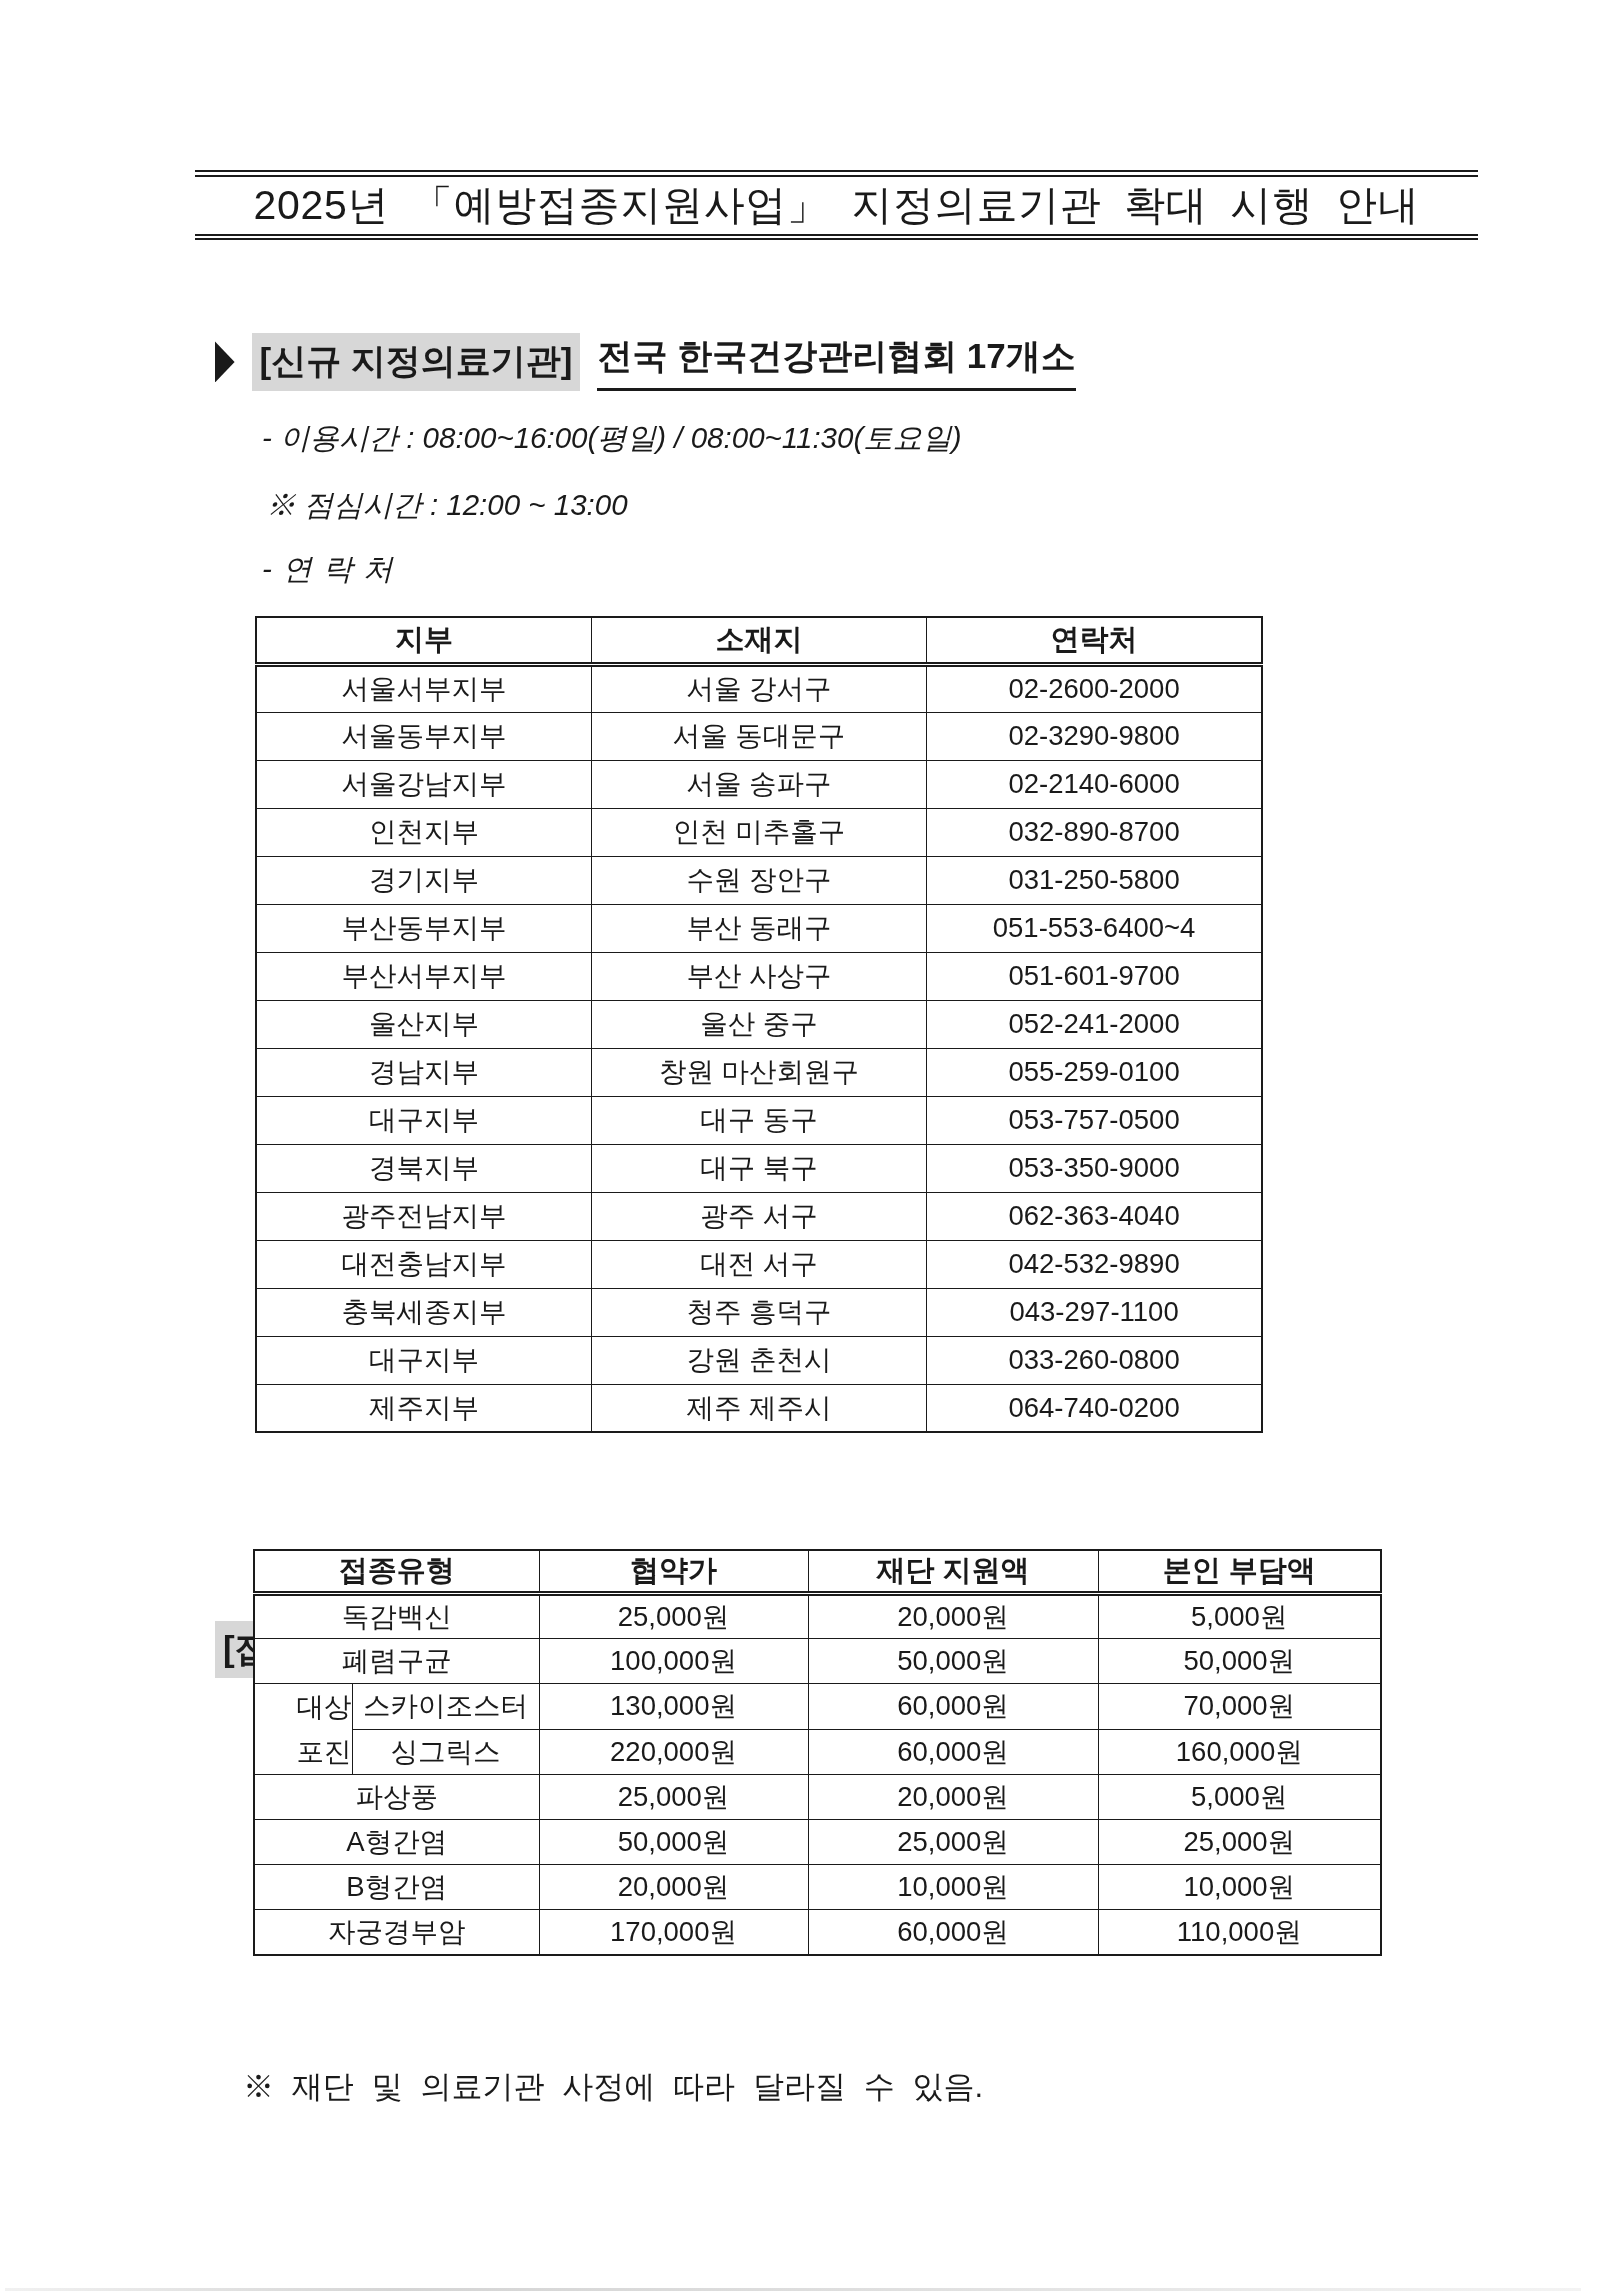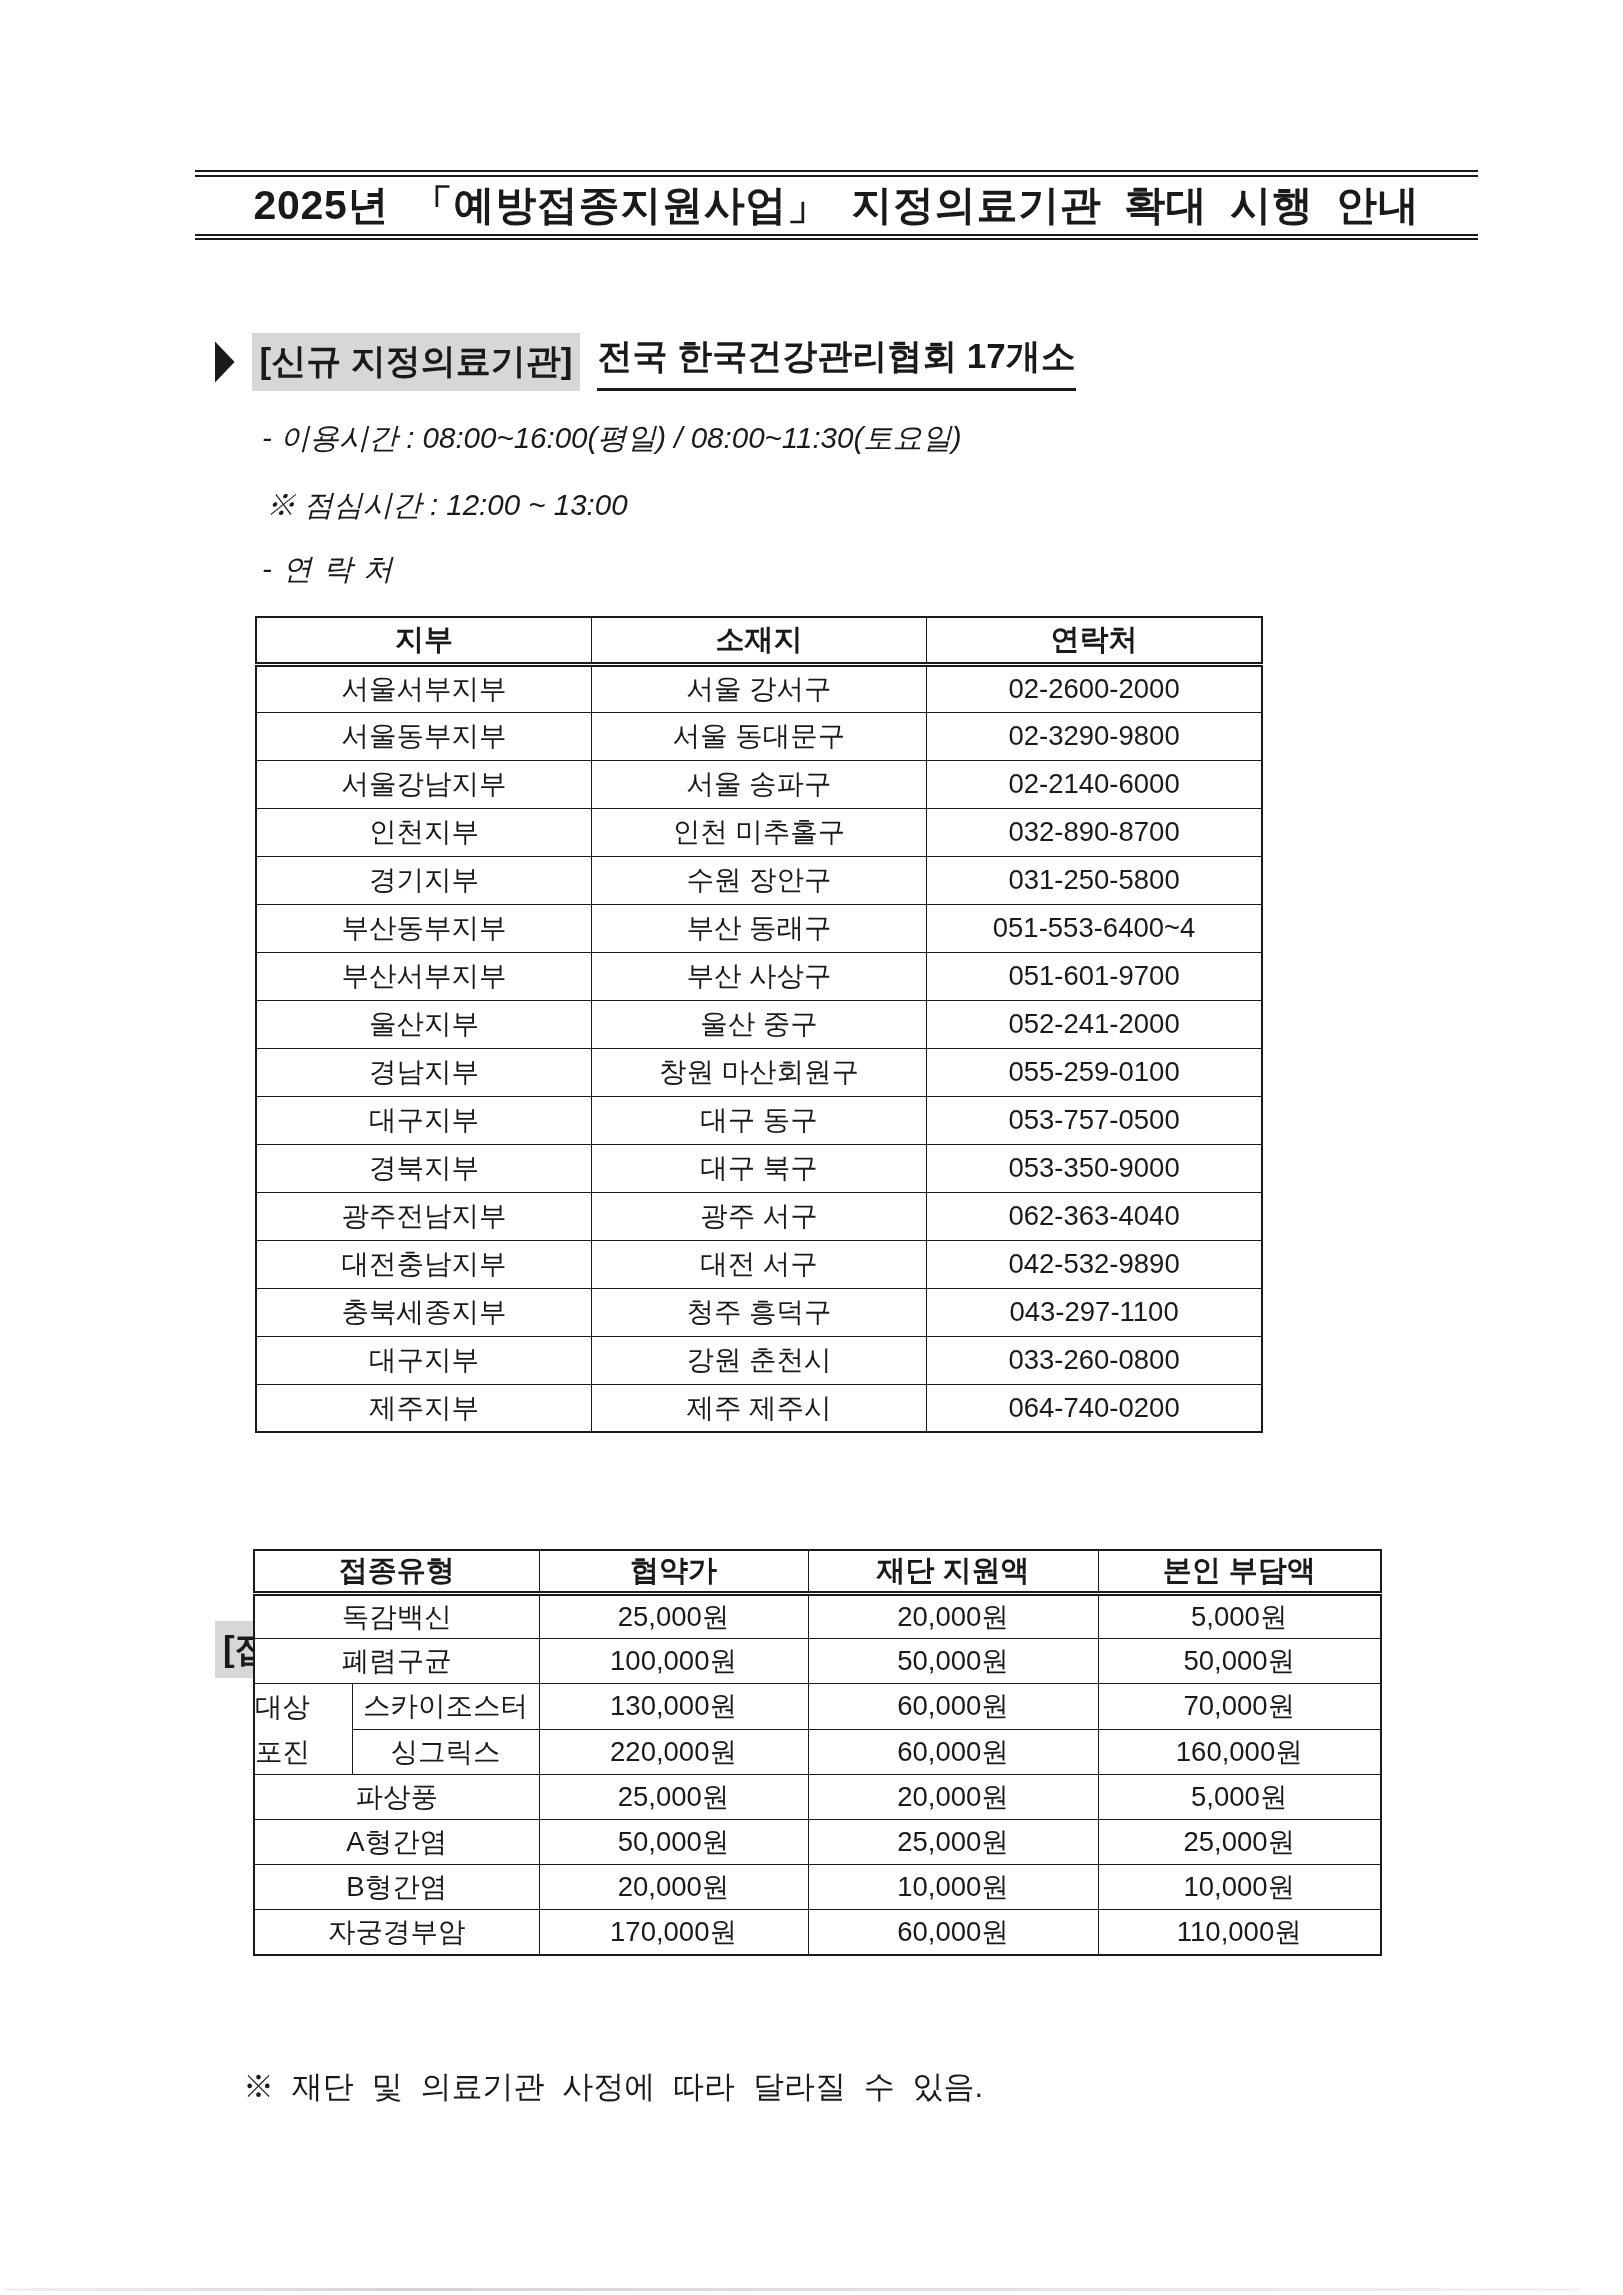--- a/index.html
+++ b/index.html
@@ -15,21 +15,21 @@
     font-family:"Liberation Sans",sans-serif;
     overflow:hidden;
   }
   .abs{position:absolute;}
 
   
   .banner{left:195px;top:170px;width:1283px;}
   .rule{height:6.5px;border-top:2px solid var(--ink);border-bottom:2px solid var(--ink);}
   .banner-title{
     height:57px;display:flex;align-items:center;justify-content:center;
-    font-size:41px;font-weight:700;white-space:nowrap;
+    font-size:41px;font-weight:400;white-space:nowrap;
     word-spacing:10.5px;letter-spacing:0.7px;
   }
 
   
   .sec-head{display:flex;align-items:center;gap:17px;font-size:35px;font-weight:700;white-space:nowrap;}
   .tri{width:19.6px;height:41px;background:var(--ink);clip-path:polygon(0 0,100% 50%,0 100%);flex:0 0 auto;}
   .hl{background:var(--hl);padding:5.2px 7.9px;}
   .ul{border-bottom:3.3px solid var(--ink);padding-bottom:7.9px;}
   #sec1{left:215px;top:333px;justify-content:space-between;}
   #sec2{left:215px;top:1563px;flex-direction:column;}
@@ -51,21 +51,21 @@
   #branch-table tbody tr{height:48px;}
 
   #support-table{left:253px;top:1537px;width:1127px;margin-top:12px;}
   #support-table thead tr{height:43px;}
   #support-table tbody tr{height:45px;}
   #support-table col.c-group{width:98px;}
   #support-table col.c-name{width:187px;}
   #support-table col.c-price{width:269px;}
   #support-table col.c-support{width:290px;}
   #support-table col.c-self{width:283px;}
-  .group-lines{height:90px;display:flex;flex-direction:column;justify-content:space-around;align-items:flex-start;}
+  .group-lines{height:90px;display:flex;flex-direction:column;justify-content:space-around;align-items:flex-end;}
 
   
   .footnote{left:243px;top:2066px;font-size:31px;word-spacing:9.2px;white-space:nowrap;}
 
   
   .scan-line{left:5.2px;top:2288px;width:1576px;height:2.6px;opacity:.75;
     background:linear-gradient(90deg,#ececec,#c6c6c6 25%,#d6d6d6 60%,#efefef);}
 </style>
 </head>
 <body>

